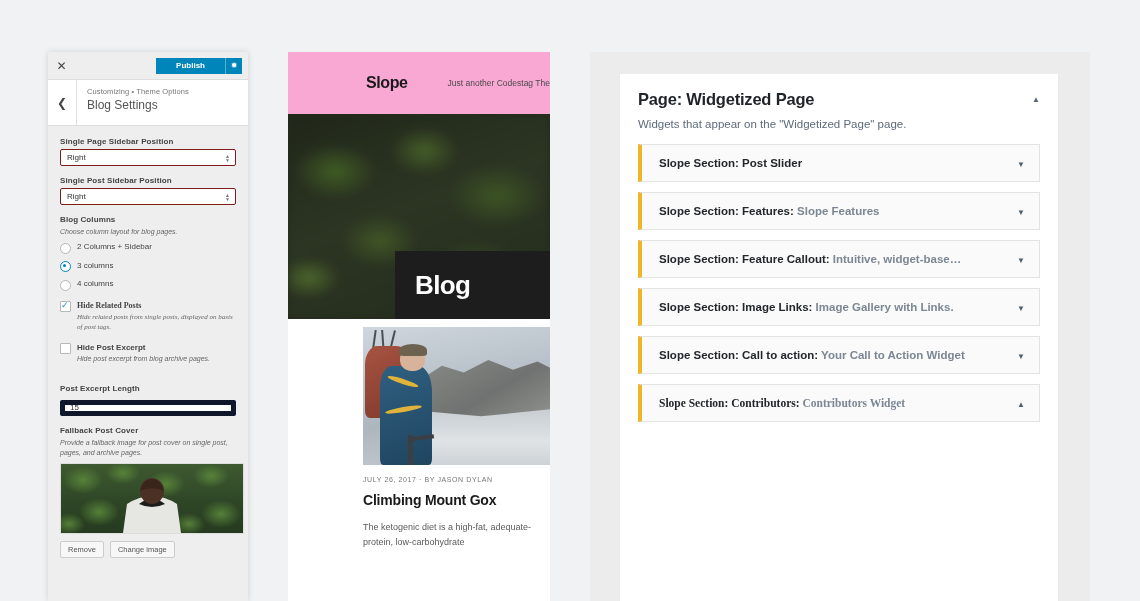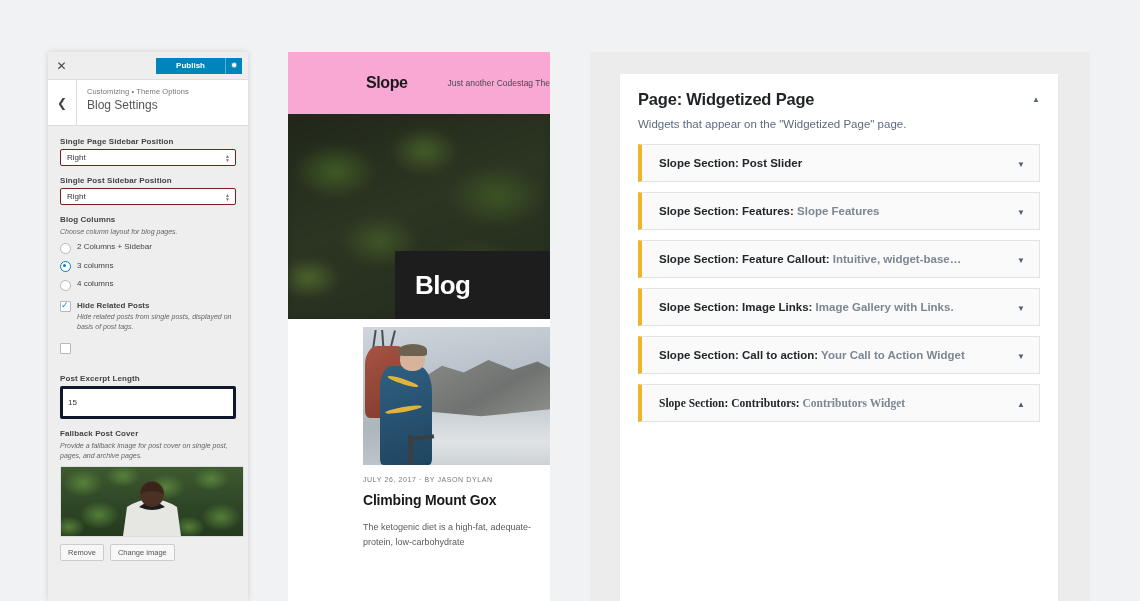--- a/index.html
+++ b/index.html
@@ -95,22 +95,22 @@
   }
   .chk-box.on::after {
     content: "✓"; position: absolute; left: 0px; top: -2.5px;
     font-size: 9px; color: #1e8cbe; line-height: 10px;
   }
   .radio-lbl { font-size: 8px; color: #444; line-height: 10px; }
   .chk-lbl { font-size: 8px; color: #444; font-weight: 600; line-height: 10px; }
   .chk-sub { font-size: 7px; font-style: italic; color: #666; line-height: 1.5; margin-top: 1px; }
 
   .cz-text {
-    width: 100%; height: 33px; box-sizing: border-box;
-    background: #fff; border: 3px solid #0f172a; border-radius: 2px;
+    width: 100%; height: 16px; box-sizing: border-box;
+    background: #fff; border: 5px solid #0f172a; border-radius: 2px;
     font-size: 8px; color: #333; padding: 0 5px;
     font-family: inherit;
   }
   .img-preview {
     width: 182px; height: 69px; border: 1px solid #ddd; margin: 5px 0 7px 0;
     background: #2e3a22; position: relative; overflow: hidden;
   }
   .btn-row { display: flex; gap: 6px; }
   .cz-btn {
     background: #f7f7f7; border: 1px solid #ccc; border-radius: 2px;
@@ -333,30 +333,34 @@
         <div class="radio-row">
           <div class="radio-dot on"></div>
           <div class="radio-lbl">3 columns</div>
         </div>
         <div class="radio-row">
           <div class="radio-dot"></div>
           <div class="radio-lbl">4 columns</div>
         </div>
       </div>
 
-      <div class="check-row" style="margin-top:8px;">
+      <div class="check-row" style="margin-top:8px;font-family:Liberation Serif, serif;">
         <div class="chk-box on"></div>
         <div>
           <div class="chk-lbl">Hide Related Posts</div>
           <div class="chk-sub">Hide related posts from single posts, displayed on basis of post tags.</div>
         </div>
       </div>
 
       <div class="check-row" style="margin-top:10px;">
         <div class="chk-box"></div>
+        <div>
+          <div class="chk-lbl">Hide Post Excerpt</div>
+          <div class="chk-sub">Hide post excerpt from blog archive pages.</div>
+        </div>
       </div>
 
       <div class="fld" style="margin-top:20px;">
         <div class="fld-label">Post Excerpt Length</div>
         <input class="cz-text" type="text" value="15" style="">
       </div>
 
       <div class="fld">
         <div class="fld-label">Fallback Post Cover</div>
         <div class="fld-desc">Provide a fallback image for post cover on single post, pages, and archive pages.</div>

